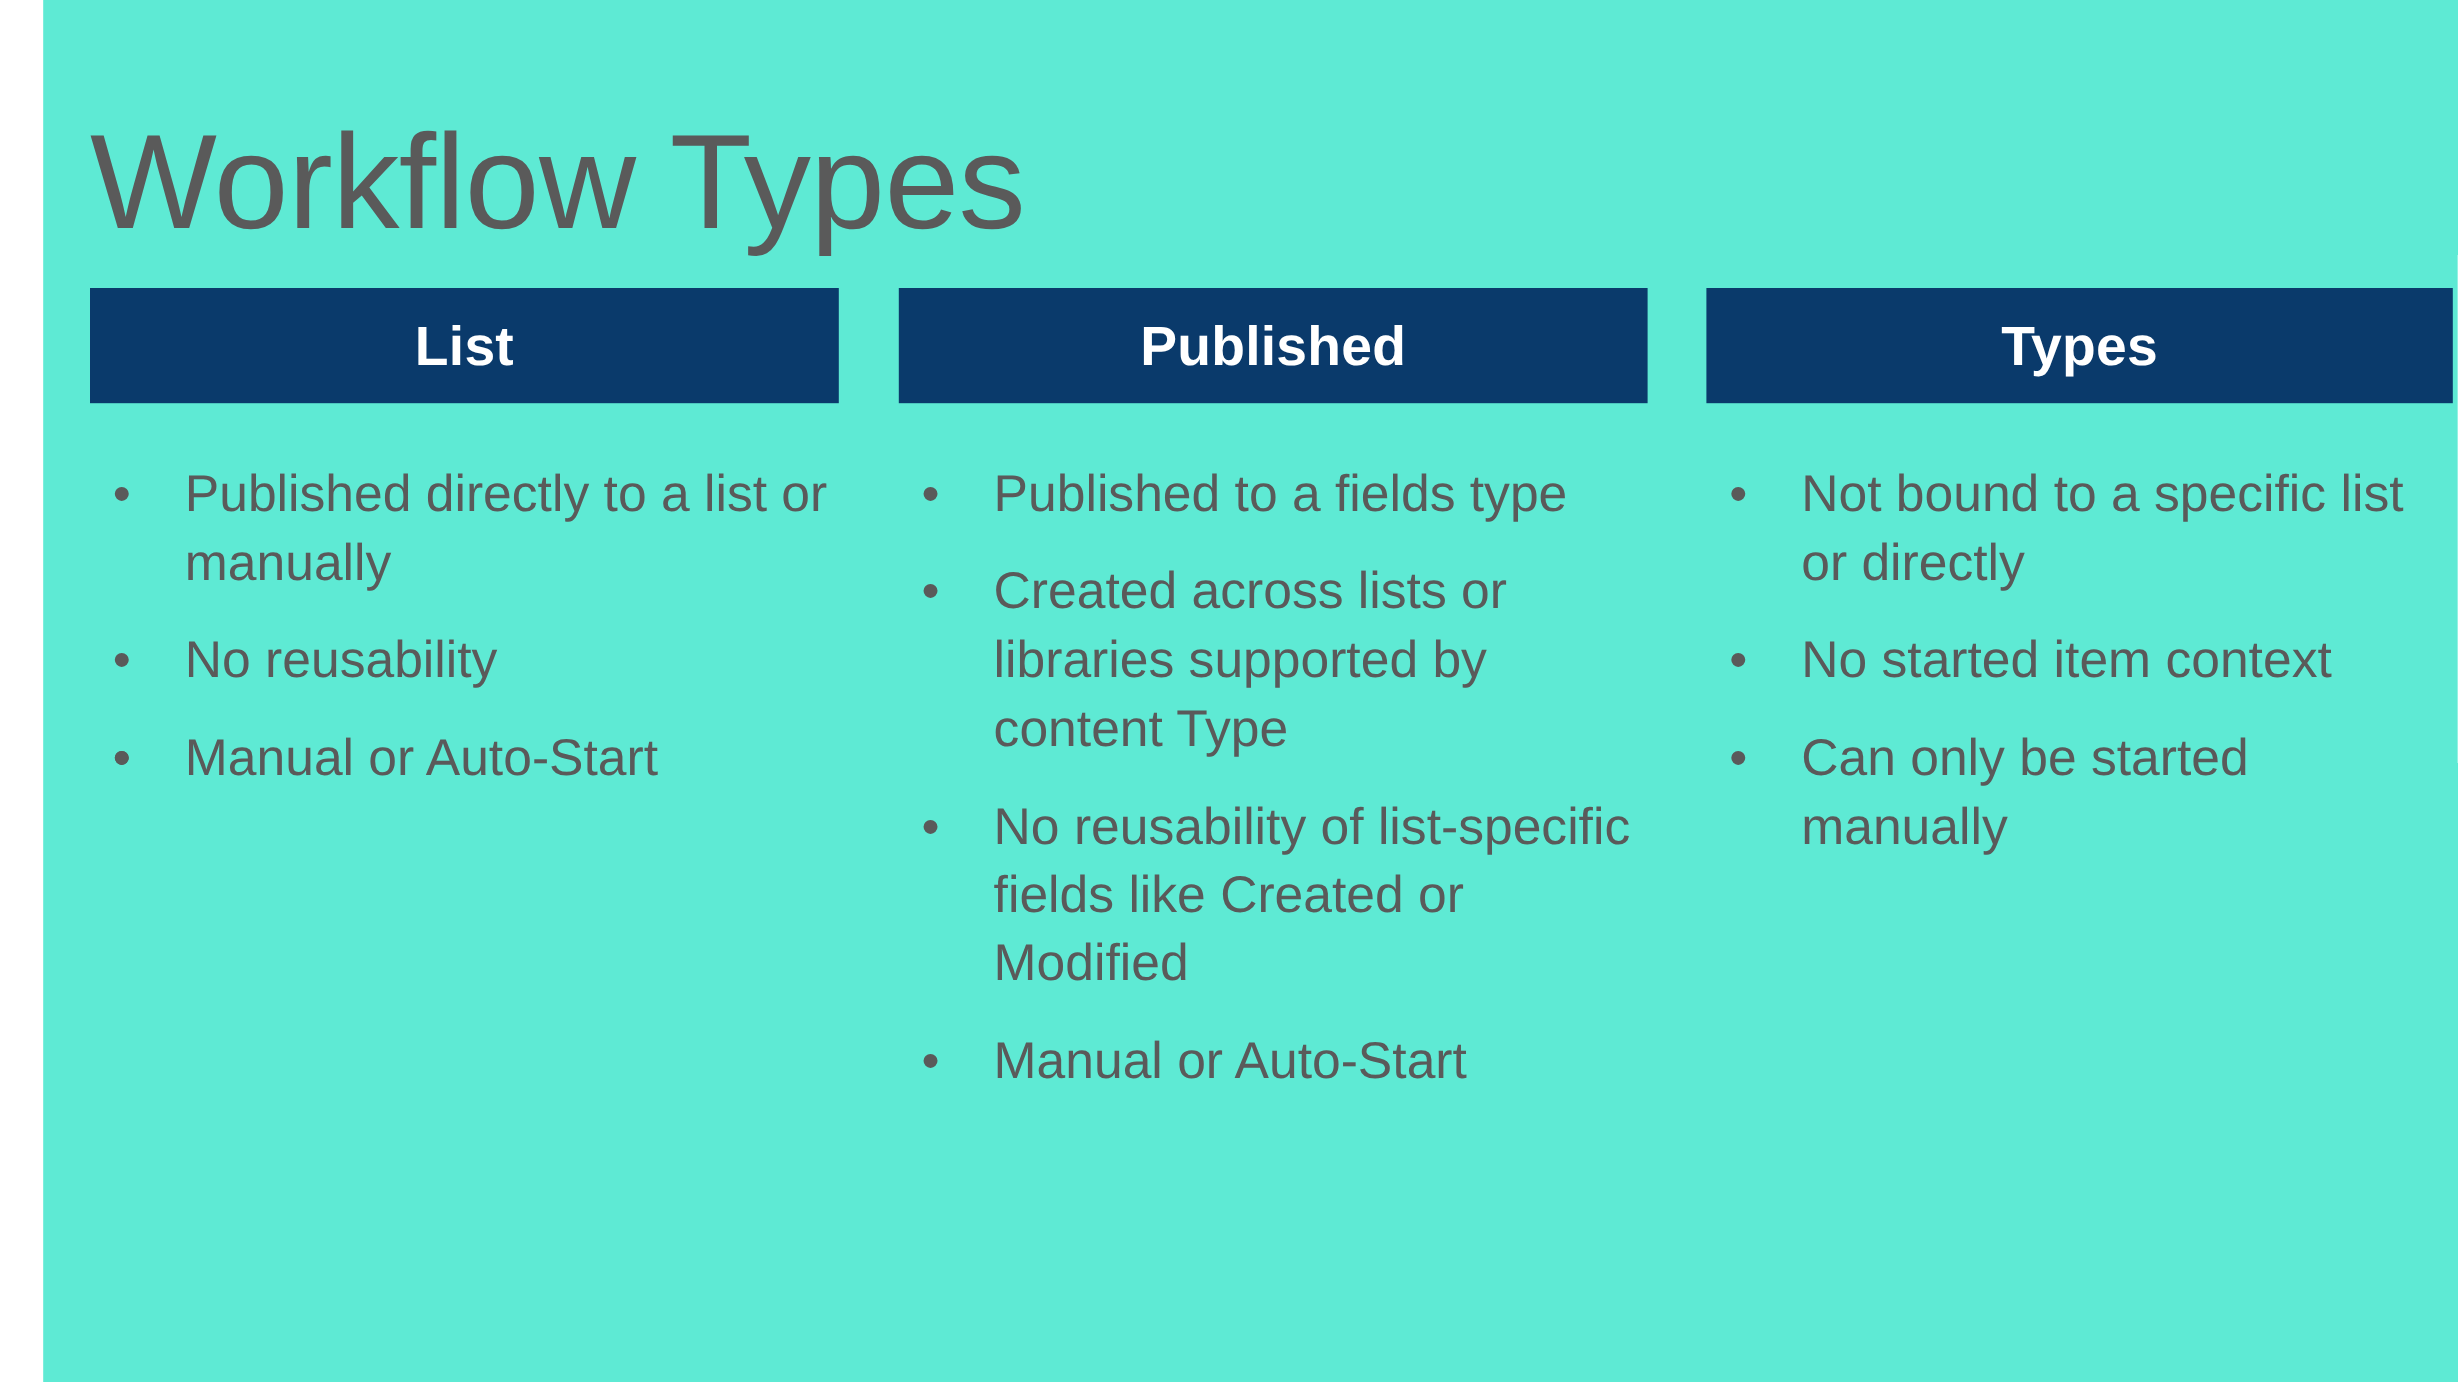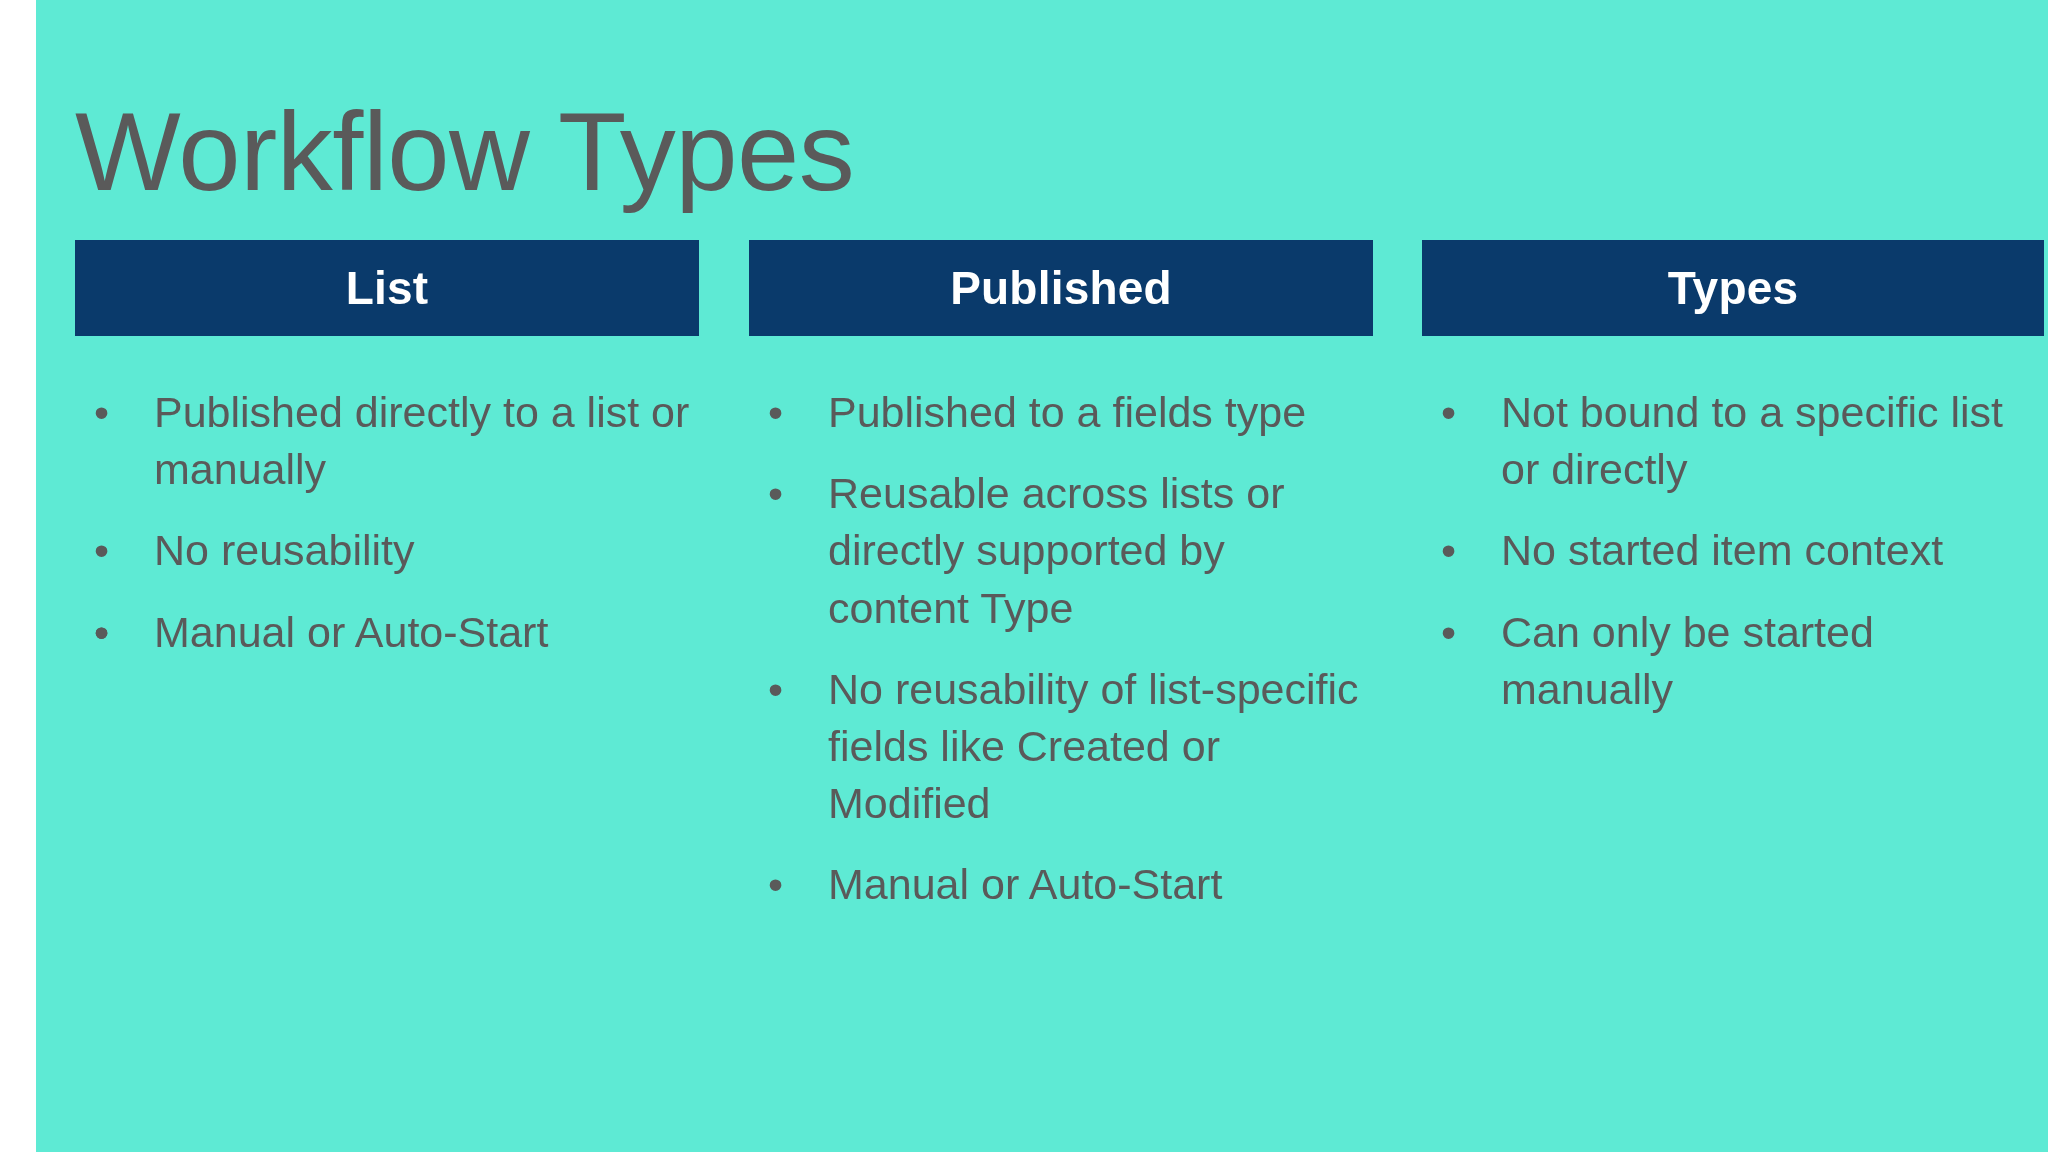--- a/index.html
+++ b/index.html
@@ -147,21 +147,21 @@
         <span class="col-header-label">Published</span>
       </div>
       <div class="col-body">
         <ul class="bullet-list">
           <li class="bullet-item">
             <span class="bullet-dot">•</span>
             <span class="bullet-text">Published to a fields type</span>
           </li>
           <li class="bullet-item">
             <span class="bullet-dot">•</span>
-            <span class="bullet-text">Reusable across lists or directly supported by content Type</span>
+            <span class="bullet-text">Created across lists or libraries supported by content Type</span>
           </li>
           <li class="bullet-item">
             <span class="bullet-dot">•</span>
             <span class="bullet-text">No reusability of list-specific fields like Created or Modified</span>
           </li>
           <li class="bullet-item">
             <span class="bullet-dot">•</span>
             <span class="bullet-text">Manual or Auto-Start</span>
           </li>
         </ul>

